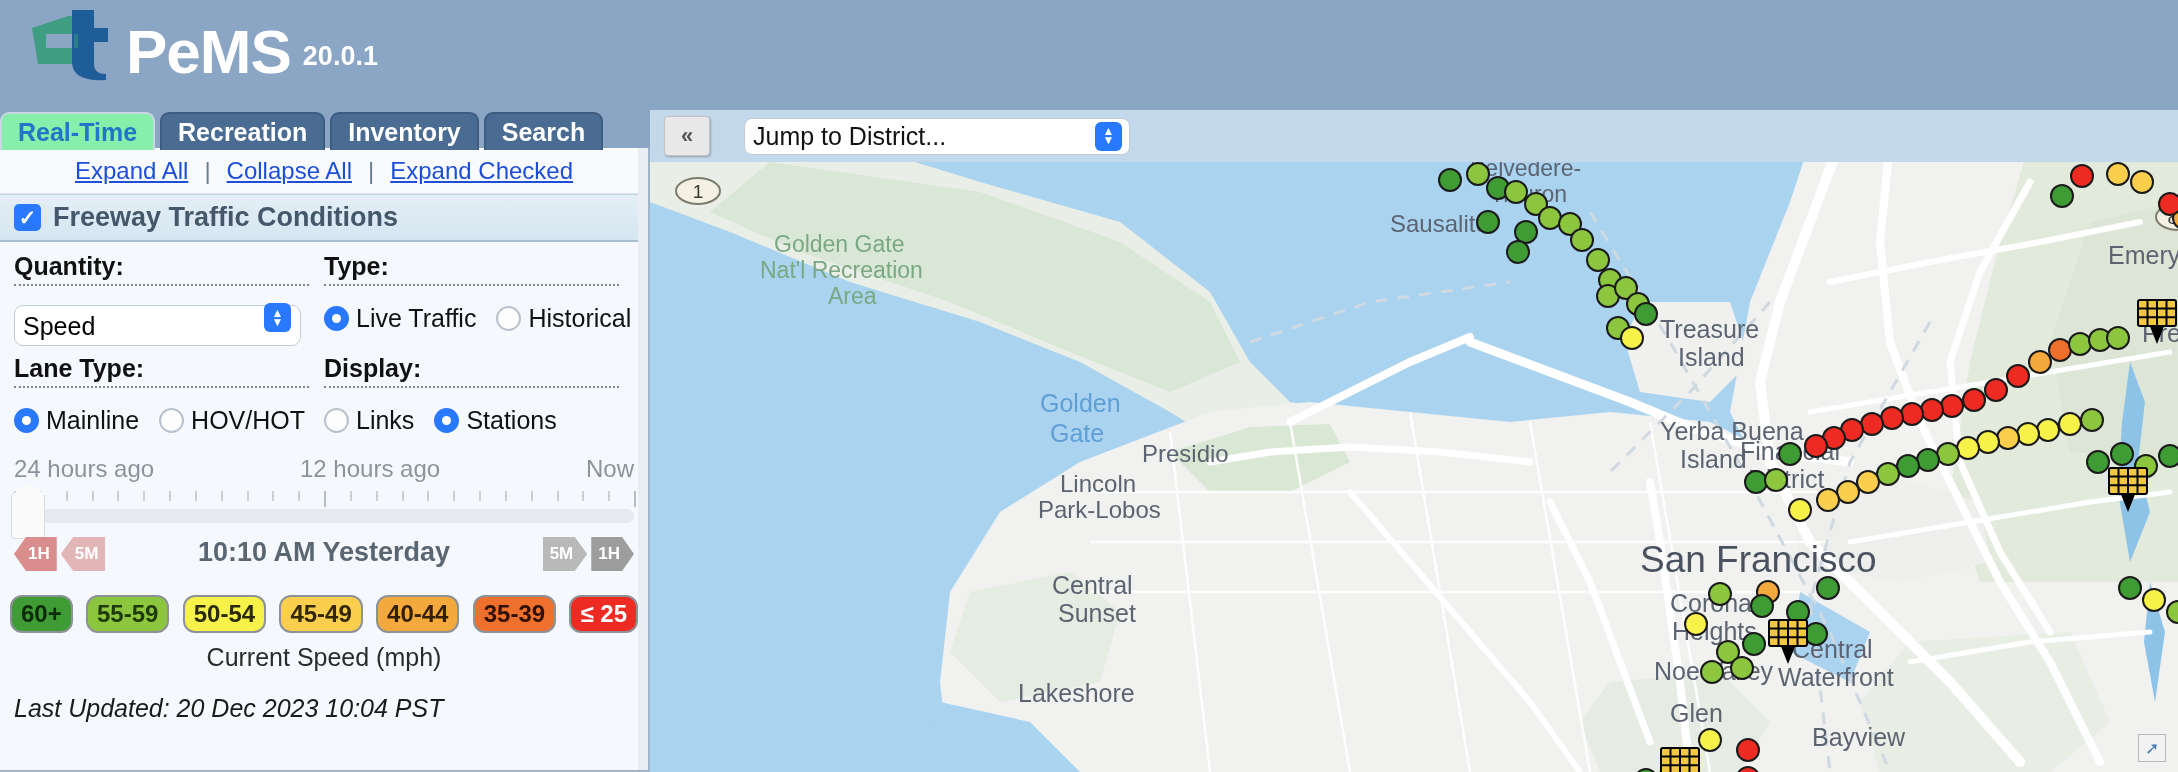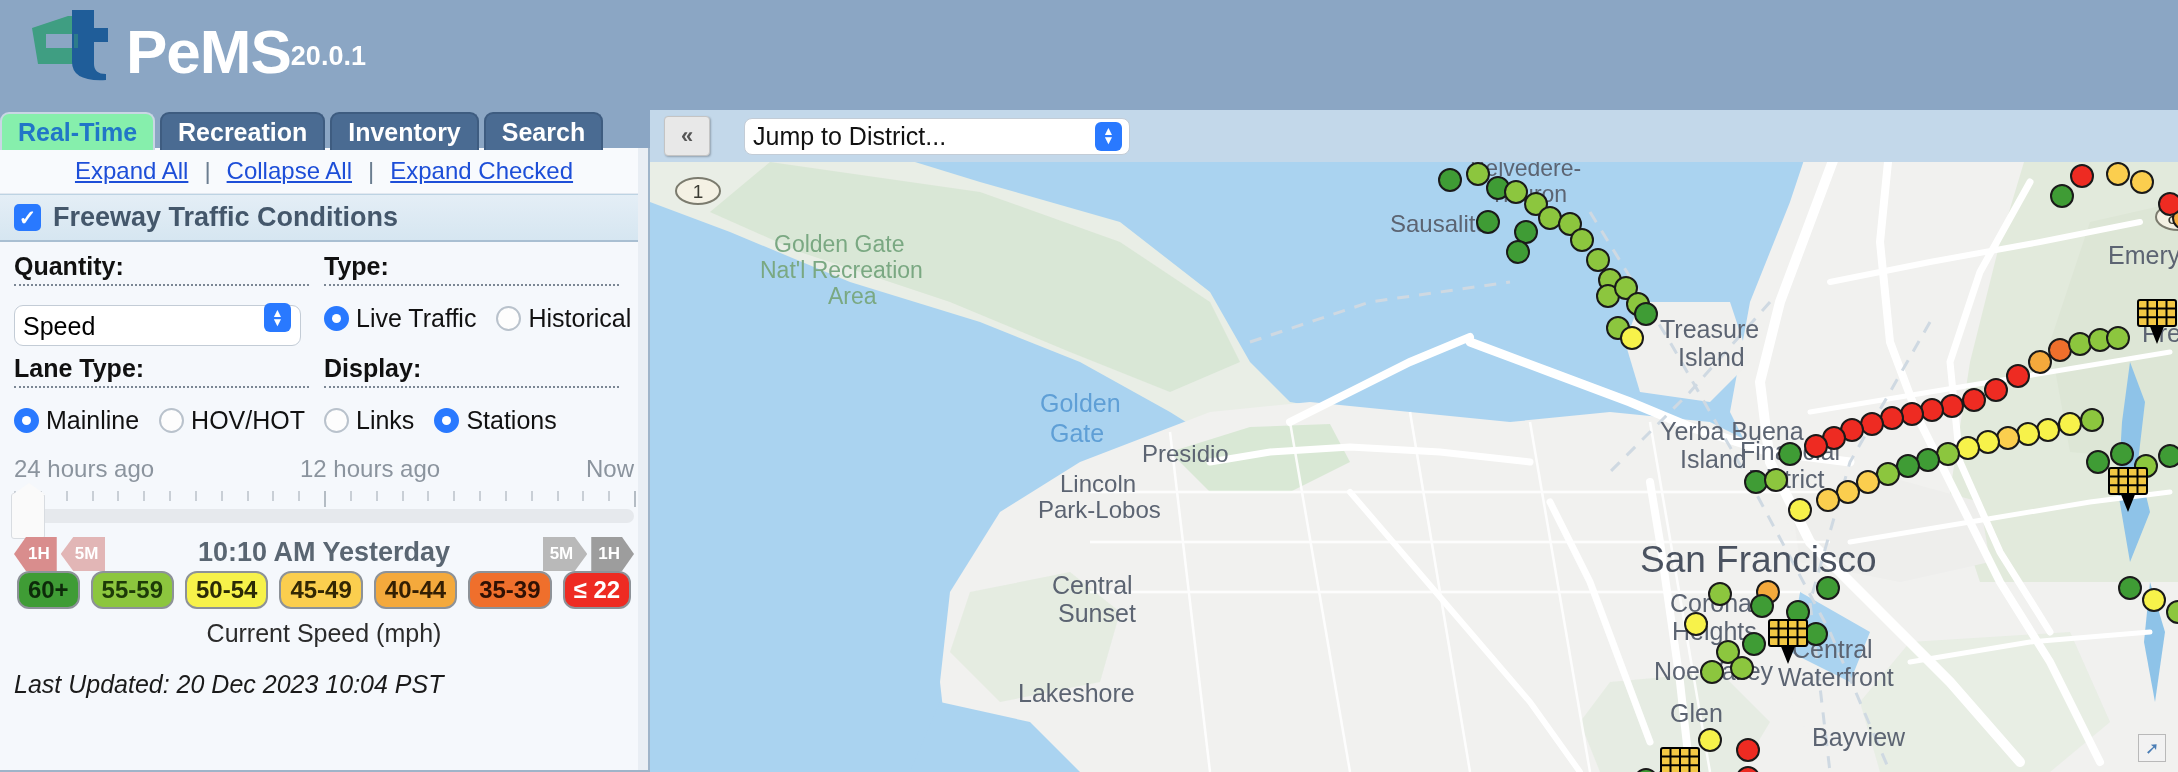--- a/index.html
+++ b/index.html
@@ -17,21 +17,21 @@
     background:#8ba6c4;
   }
   #brand { position:absolute; left:28px; top:8px; display:flex; align-items:flex-end; }
   #ct-logo { width:84px; height:74px; position:relative; margin-right:14px; }
   #pems-word {
     font-size:62px; font-weight:bold; color:#ffffff; line-height:60px;
     letter-spacing:-1px;
   }
   #pems-ver {
     font-size:27px; font-weight:bold; color:#ffffff; line-height:40px;
-    padding-bottom:6px;
+    margin-left:12px; padding-bottom:6px;
   }
 
   
   #tabs { position:absolute; left:0; top:110px; height:40px; display:flex; align-items:flex-end; z-index:5;}
   .tab {
     height:38px; padding:0 16px; margin-right:5px;
     display:flex; align-items:center; justify-content:center;
     font-size:25px; font-weight:bold; color:#ffffff;
     background:#4a6b92; border:2px solid #3e5c80;
     border-radius:9px 9px 0 0; border-bottom:none;
@@ -122,21 +122,21 @@
   }
   .step.red { background:#d98d8d; }
   .step.redlite { background:#e2b6b6; }
   .step.gray { background:#b9b9b9; }
   .step.graydk { background:#9d9d9d; }
   .step.L { clip-path:polygon(28% 0,100% 0,100% 100%,28% 100%,0 50%); padding-left:14px; }
   .step.R { clip-path:polygon(0 0,72% 0,100% 50%,72% 100%,0 100%); padding-right:14px; }
   #curtime { font-size:27px; font-weight:bold; color:#5a6672; }
 
   
-  #legend { display:flex; justify-content:center; gap:11px; padding:0 10px;}
+  #legend { margin-top:24px; display:flex; justify-content:space-between; gap:11px; padding:0 10px;}
   .pill {
     height:38px; min-width:62px; padding:0 9px; border-radius:12px;
     display:flex; align-items:center; justify-content:center;
     font-size:24px; font-weight:bold; border:2px solid #8d9298; cursor:pointer;
     white-space:nowrap;
   }
   #legend-cap { text-align:center; font-size:25px; color:#2b2b2b; margin-top:10px; }
   #last-upd {
     margin-top:22px; padding-left:14px; font-size:25px; font-style:italic; color:#1a1a1a;
   }
@@ -316,21 +316,21 @@
     </div>
   </div>
 
   <div id="legend">
       <div class="pill" style="background: rgb(63, 156, 53); color: rgb(13, 42, 10);">60+</div>
       <div class="pill" style="background: rgb(140, 198, 62); color: rgb(29, 58, 8);">55-59</div>
       <div class="pill" style="background: rgb(247, 242, 74); color: rgb(43, 42, 6);">50-54</div>
       <div class="pill" style="background: rgb(251, 206, 78); color: rgb(51, 39, 3);">45-49</div>
       <div class="pill" style="background: rgb(244, 169, 60); color: rgb(51, 31, 3);">40-44</div>
       <div class="pill" style="background: rgb(239, 111, 44); color: rgb(48, 17, 4);">35-39</div>
-      <div class="pill" style="background: rgb(238, 43, 34); color: rgb(255, 255, 255);">≤ 22</div>
+      <div class="pill" style="background: rgb(238, 43, 34); color: rgb(255, 255, 255);">≤ 25</div>
     </div>
   <div id="legend-cap">Current Speed (mph)</div>
   <div id="last-upd">Last Updated: 20 Dec 2023 10:04 PST</div>
 
   <div id="sb-scroll"></div>
 </div>
 
 <div id="map">
 
   <div id="map-toolbar">

